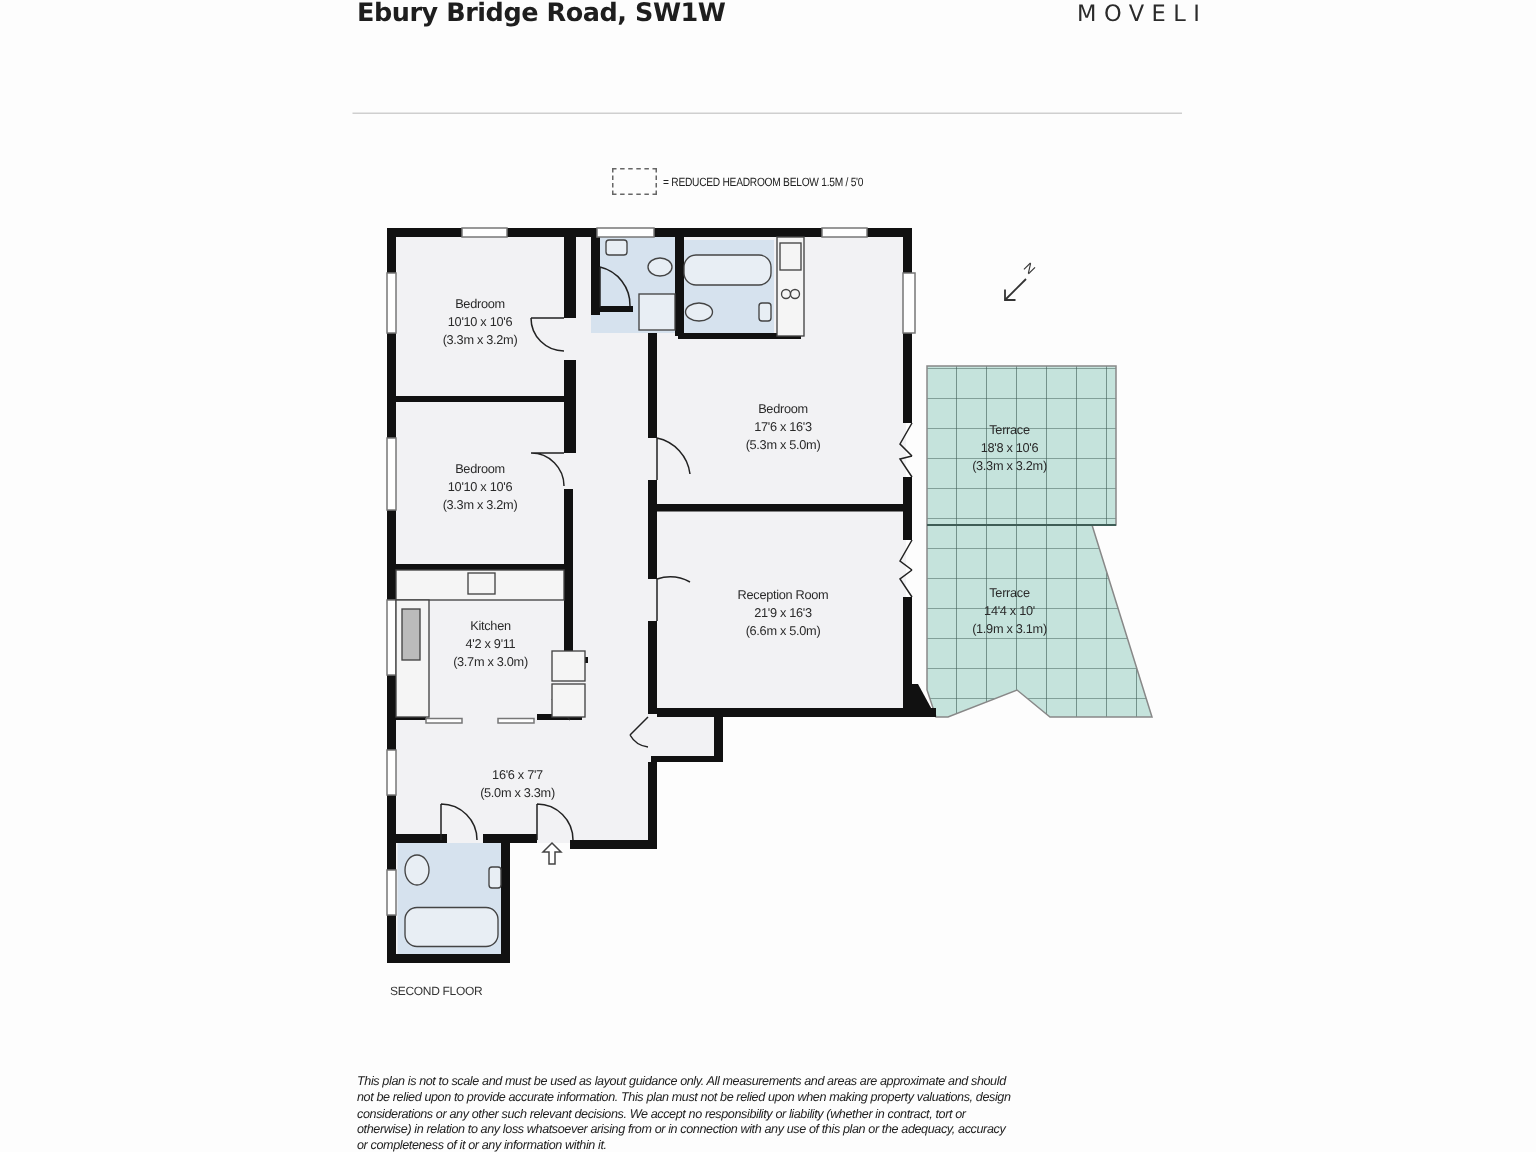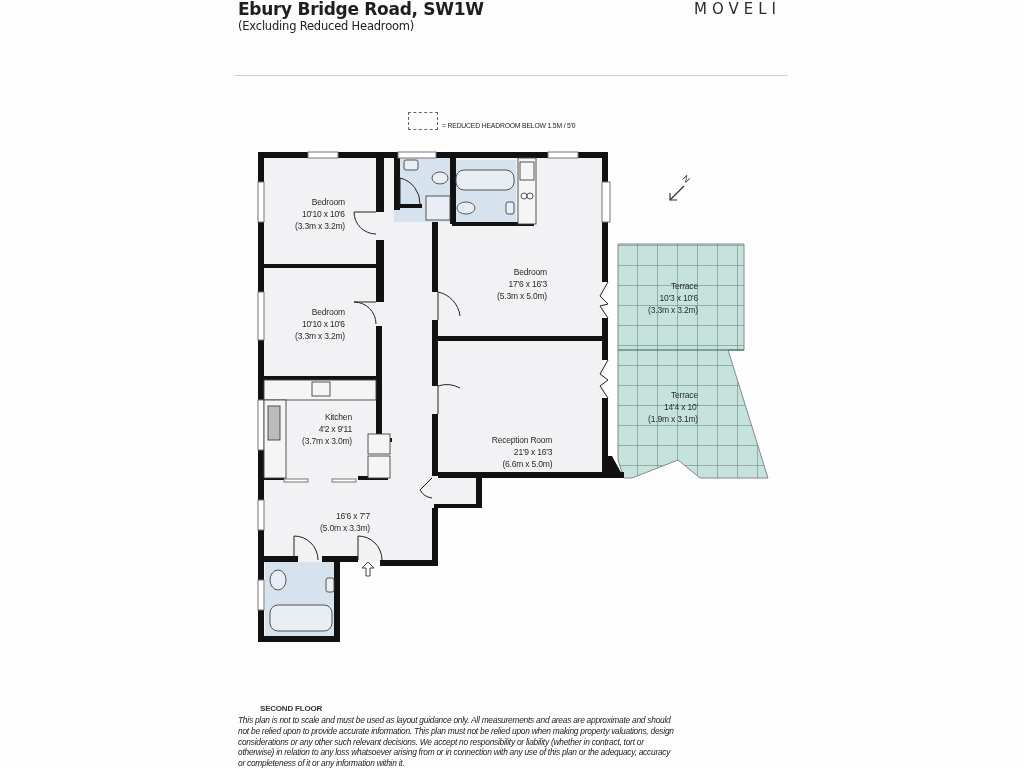--- a/index.html
+++ b/index.html
@@ -1,36 +1,35 @@
 <!DOCTYPE html>
 <html><head>
   <meta charset="utf-8">
   <style>
     html, body { margin: 0; padding: 0; background: #fdfdfd; }
     body { width: 1024px; height: 768px; position: relative; overflow: hidden; font-family: "Liberation Sans", sans-serif; color: #2a2a2a; }
     .header { position: absolute; left: 238px; top: 1px; }
     .title { font-family: "DejaVu Sans", sans-serif; font-weight: bold; font-size: 17px; letter-spacing: -0.3px; color: #1e1e1e; line-height: 20px; margin-top: -2px; }
     .sub { font-family: "DejaVu Sans", sans-serif; font-size: 11.5px; line-height: 15px; color: #222; letter-spacing: -0.2px; }
-    .logo { position: absolute; left: 694px; top: 0px; font-family: "DejaVu Sans", sans-serif; font-size: 15px; letter-spacing: 5px; color: #2b2b2b; font-weight: normal; }
+    .logo { position: absolute; left: 718px; top: 0px; font-family: "DejaVu Sans", sans-serif; font-size: 15px; letter-spacing: 5px; color: #2b2b2b; font-weight: normal; }
     .rule { position: absolute; left: 235px; top: 75px; width: 553px; height: 1px; background: #cfcfcf; }
-    .legend { position: absolute; left: 408px; top: 112px; display: flex; align-items: flex-end; }
+    .legend { position: absolute; left: 408px; top: 112px; display: flex; align-items: center; }
     .legend-box { width: 30px; height: 18px; border: 1px dashed #666; box-sizing: border-box; }
     .legend-text { font-family: "Liberation Sans", sans-serif; font-size: 8px; margin-left: 4px; color: #222; transform: scaleX(0.85); transform-origin: left; white-space: nowrap; letter-spacing: -0.2px; }
     svg.plan { position: absolute; left: 0; top: 0; }
-    .room-label { position: absolute; text-align: right; font-family: "Liberation Sans", sans-serif; font-size: 8.5px; line-height: 12px; color: #2a2a2a; transform: translateX(-50%); white-space: nowrap; letter-spacing: -0.2px; }
-    .floor-label { position: absolute; left: 260px; top: 656px; font-family: "Liberation Sans", sans-serif; font-size: 8px; font-weight: bold; color: #333; letter-spacing: -0.2px; margin-top: 48px; }
+    .room-label { position: absolute; text-align: center; font-family: "Liberation Sans", sans-serif; font-size: 8.5px; line-height: 12px; color: #2a2a2a; transform: translateX(-50%); white-space: nowrap; letter-spacing: -0.2px; }
+    .floor-label { position: absolute; left: 260px; top: 656px; font-family: "Liberation Sans", sans-serif; font-size: 8px; font-weight: normal; color: #333; letter-spacing: -0.2px; }
     .disclaimer { position: absolute; left: 238px; top: 715px; width: 440px; font-family: "Liberation Sans", sans-serif; font-size: 8.4px; line-height: 10.8px; color: #222; letter-spacing: -0.25px; font-style: italic; }
     .compass-n { position: absolute; left: 683px; top: 174px; font-size: 9px; font-family: "Liberation Sans", sans-serif; transform: rotate(45deg); color: #333; }
   </style>
 </head>
 <body>
 
 <div class="header">
   <div class="title">Ebury Bridge Road, SW1W</div>
-  <div class="sub">(Excluding Reduced Headroom)</div>
 </div>
 
 <div class="logo">MOVELI</div>
 <div class="rule"></div>
 
 <div class="legend">
   <div class="legend-box"></div>
   <div class="legend-text">= REDUCED HEADROOM BELOW 1.5M / 5'0</div>
 </div>
 
@@ -196,28 +195,28 @@
 </div>
 <div class="room-label" style="left:345px; top:510px;">
   <div>16'6 x 7'7</div>
   <div>(5.0m x 3.3m)</div>
 </div>
 <div class="room-label" style="left:522px; top:266px;">
   <div>Bedroom</div>
   <div>17'6 x 16'3</div>
   <div>(5.3m x 5.0m)</div>
 </div>
-<div class="room-label" style="left:522px; top:390px;margin-top:44px;">
+<div class="room-label" style="left:522px; top:390px;">
   <div>Reception Room</div>
   <div>21'9 x 16'3</div>
   <div>(6.6m x 5.0m)</div>
 </div>
 <div class="room-label" style="left:673px; top:280px;">
   <div>Terrace</div>
-  <div>10'3 x 10'6</div>
+  <div>18'8 x 10'6</div>
   <div>(3.3m x 3.2m)</div>
 </div>
 <div class="room-label" style="left:673px; top:389px;">
   <div>Terrace</div>
   <div>14'4 x 10'</div>
   <div>(1.9m x 3.1m)</div>
 </div>
 
 <div class="floor-label">SECOND FLOOR</div>
 

